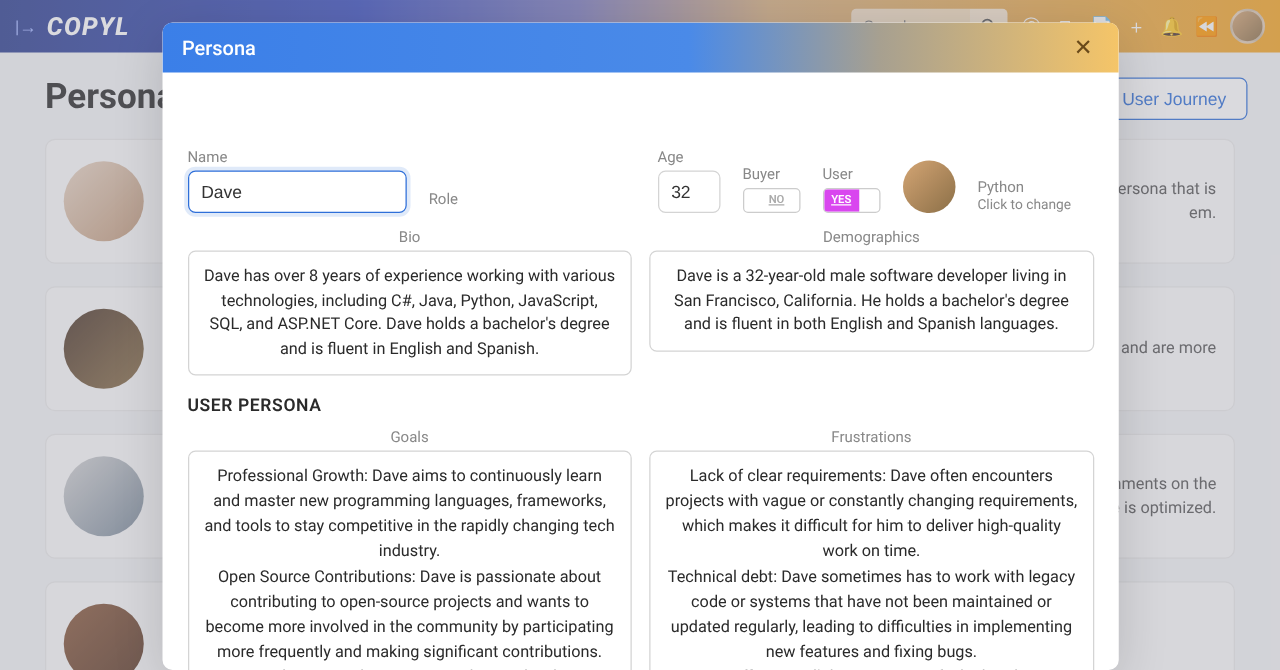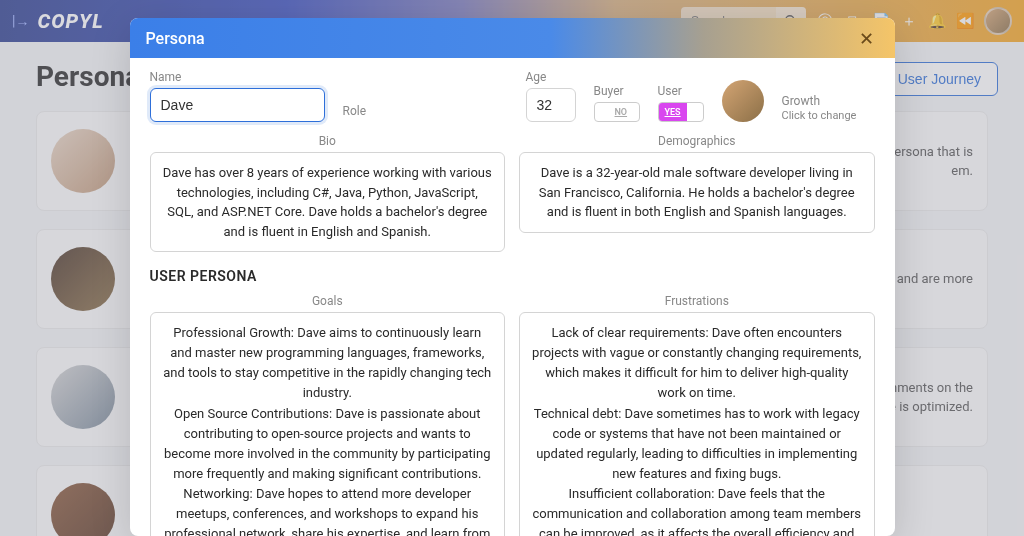--- a/index.html
+++ b/index.html
@@ -30,21 +30,21 @@
 .modal-title { font-size: 16px; font-weight: 500; }
 .modal-close { margin-left: auto; color: #6a4a1a; font-size: 18px; width: 24px; height: 24px; display: flex; align-items: center; justify-content: center; border-radius: 50%; }
 .modal-body { padding: 12px 20px 20px 20px; overflow-y: auto; }
 .form-row { display: flex; gap: 18px; margin-bottom: 12px; align-items: flex-end; }
 .field { display: flex; flex-direction: column; }
 .field-label { font-size: 12px; color: #888; margin-bottom: 4px; }
 .field-input { border: 1px solid #d4d4d4; border-radius: 6px; padding: 7px 10px; font-size: 14px; color: #333; background: #fff; outline: none; height: 34px; }
 .field-input.highlight { border-color: #2e6fd9; box-shadow: 0 0 0 3px rgba(46,111,217,0.15); }
 .field.name { width: 175px; }
 .field.role { width: 165px; justify-content: flex-end; }
-.field.age { width: 50px; }
+.field.age { width: 50px; margin-top: 48px; }
 .toggle { display: inline-flex; border: 1px solid #ccc; border-radius: 4px; overflow: hidden; font-size: 9px; font-weight: 600; height: 20px; }
 .toggle span { padding: 3px 6px; color: #aaa; display: flex; align-items: center; text-decoration: underline; }
 .toggle .on { background: #d946ef; color: #fff; }
 .persona-av { width: 42px; height: 42px; border-radius: 50%; background: linear-gradient(135deg,#d4a574,#8b6f47); flex-shrink: 0; }
 .photo-col { display: flex; flex-direction: column; font-size: 12px; }
 .photo-sub { color: #888; font-size: 11px; }
 .two-col { display: flex; gap: 14px; margin-bottom: 16px; }
 .col { flex: 1; display: flex; flex-direction: column; text-align: center; }
 .textarea { border: 1px solid #d4d4d4; border-radius: 6px; padding: 10px 12px; font-size: 13px; color: #2a2a2a; line-height: 1.5; min-height: 74px; }
 .section-heading { font-size: 14px; font-weight: 600; color: #2a2a2a; letter-spacing: 0.5px; margin: 6px 0 10px 0; }
@@ -129,21 +129,21 @@
         </div>
         <div class="field" style="width:46px">
           <span class="field-label">User</span>
           <span class="toggle">
               <span class="on">YES</span>
               <span style="width:14px"></span>
             </span>
         </div>
         <span class="persona-av"></span>
         <div class="photo-col">
-          <span class="field-label" style="margin-bottom:1px">Growth</span>
+          <span class="field-label" style="margin-bottom:1px">Python</span>
           <span class="photo-sub">Click to change</span>
         </div>
       </div>
 
       <div class="two-col">
         <div class="col">
           <span class="field-label">Bio</span>
           <div class="textarea">Dave has over 8 years of experience working with various technologies, including C#, Java, Python, JavaScript, SQL, and ASP.NET Core. Dave holds a bachelor's degree and is fluent in English and Spanish.</div>
         </div>
         <div class="col">

